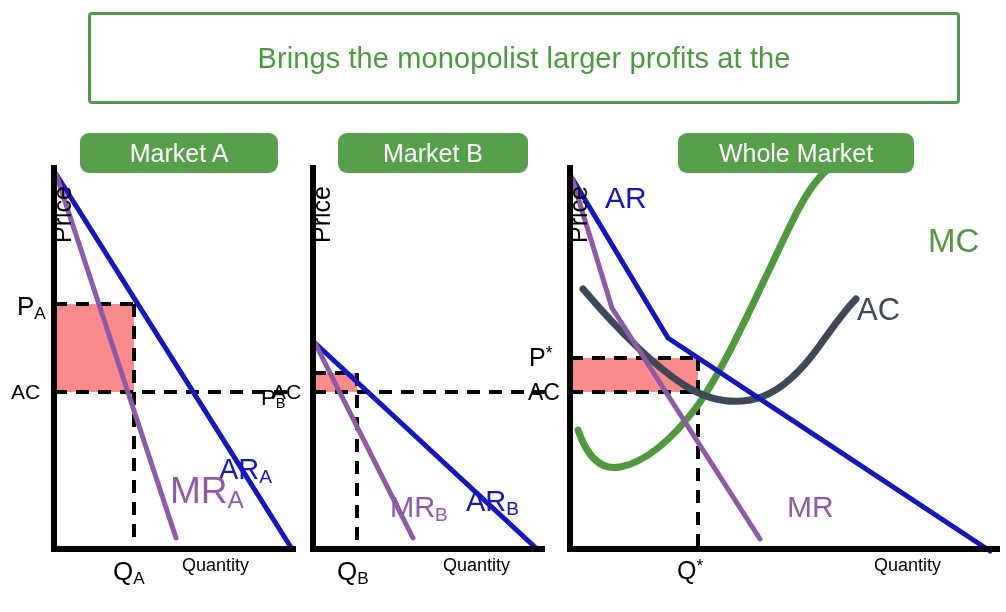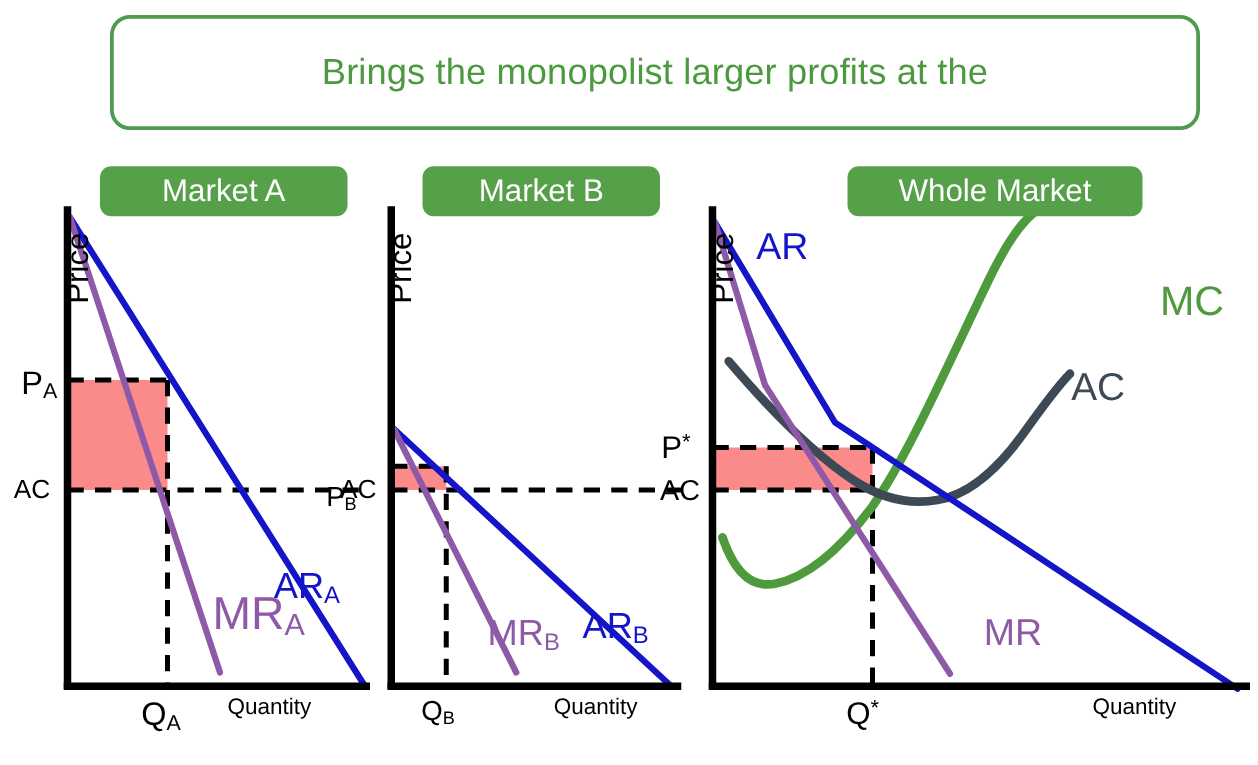--- a/index.html
+++ b/index.html
@@ -24,21 +24,21 @@
   }
 
   
   .title-banner {
     position: absolute;
     left: 88px;
     top: 12px;
     width: 872px;
     height: 92px;
     border: 3px solid #4e9a4e;
-    border-radius: 16px;
+    border-radius: 4px;
     background: #ffffff;
     box-sizing: border-box;
     display: flex;
     align-items: center;
     justify-content: center;
   }
   .title-text {
     color: #4c9a3f;
     font-size: 29px;
     line-height: 1.33;
@@ -203,21 +203,21 @@
     <span>MR</span><sub>A</sub>
   </div>
 
   <div class="axis-price" style="left:307px; top:243px;">Price</div>
   <div class="axis-qty" style="left:443px; top:555px;">Quantity</div>
 
   <div class="val-label" style="left:261px; top:362px; font-size:22px;margin-top:25px;">
     <span>P</span><sub>B</sub>
   </div>
   <div class="val-label" style="left:272px; top:381px; font-size:21px;">AC</div>
-  <div class="val-label" style="left:337px; top:558px; font-size:22px;text-align:center;">
+  <div class="val-label" style="left:337px; top:558px; font-size:26px;text-align:center;">
     <span>Q</span><sub>B</sub>
   </div>
 
   <div class="curve-label lbl-ar" style="left:466px; top:487px; font-size:29px;">
     <span>AR</span><sub>B</sub>
   </div>
   <div class="curve-label lbl-mr" style="left:390px; top:493px; font-size:29px;">
     <span>MR</span><sub>B</sub>
   </div>
 

